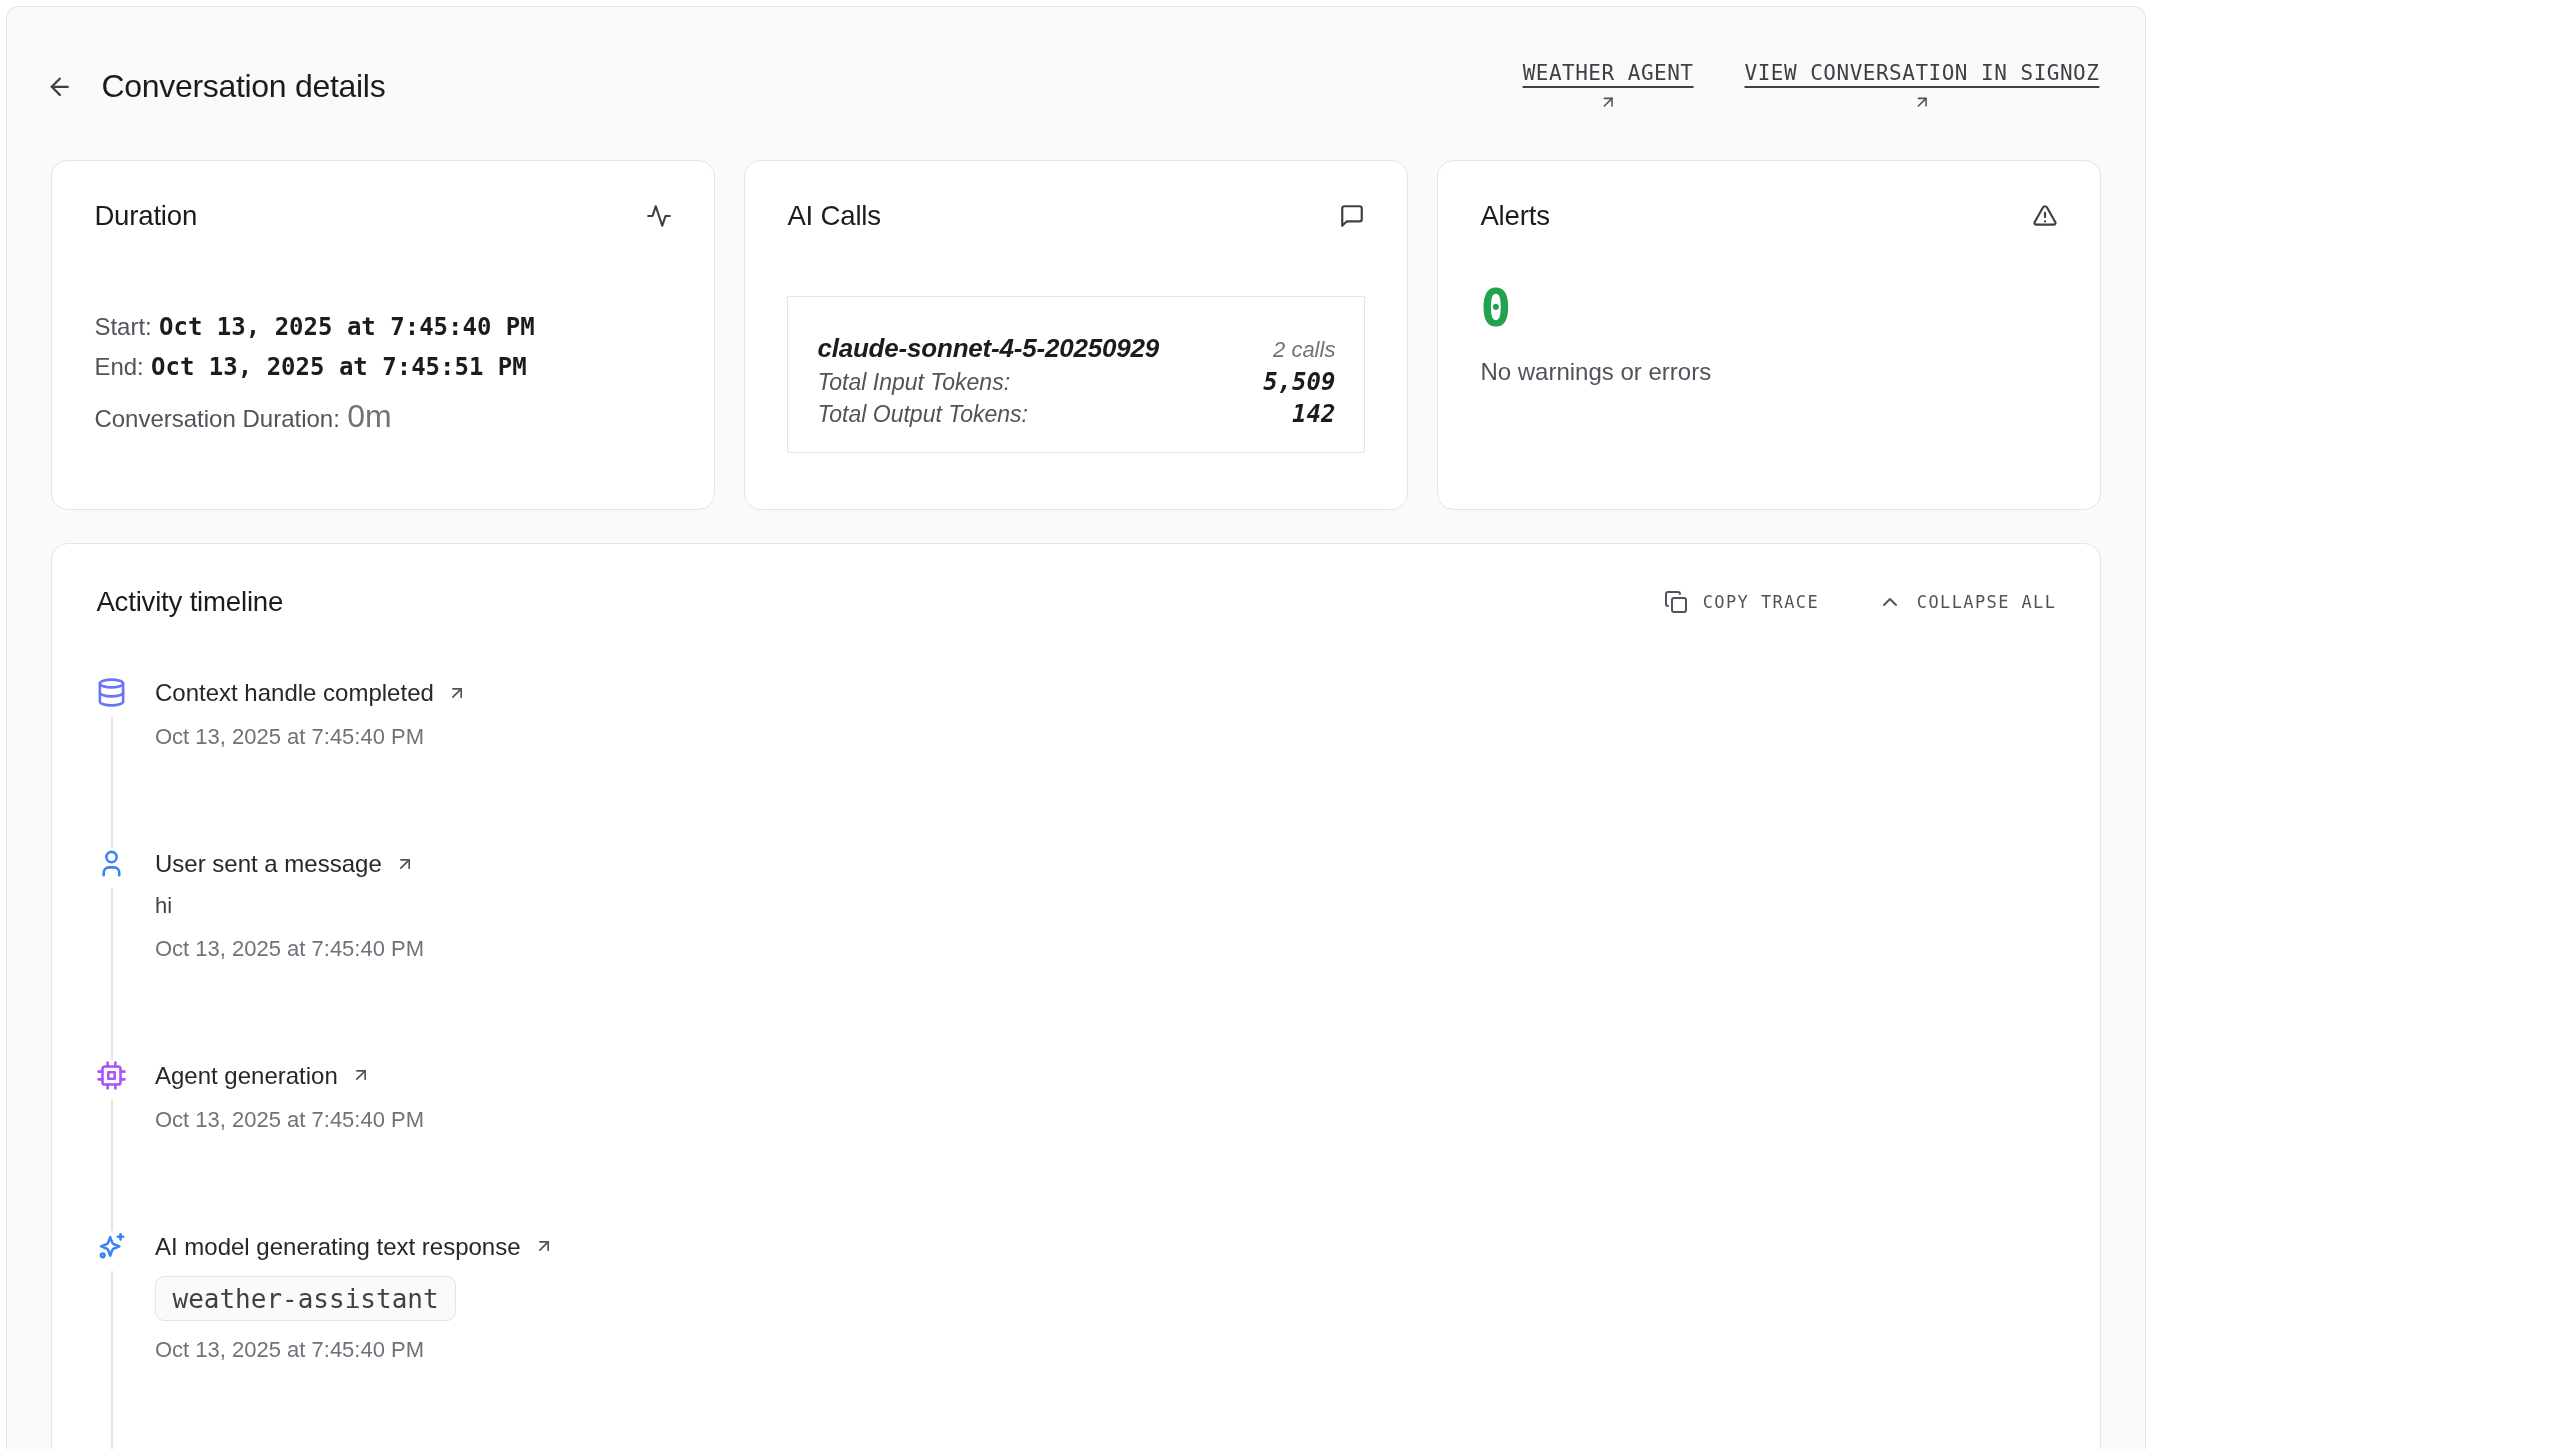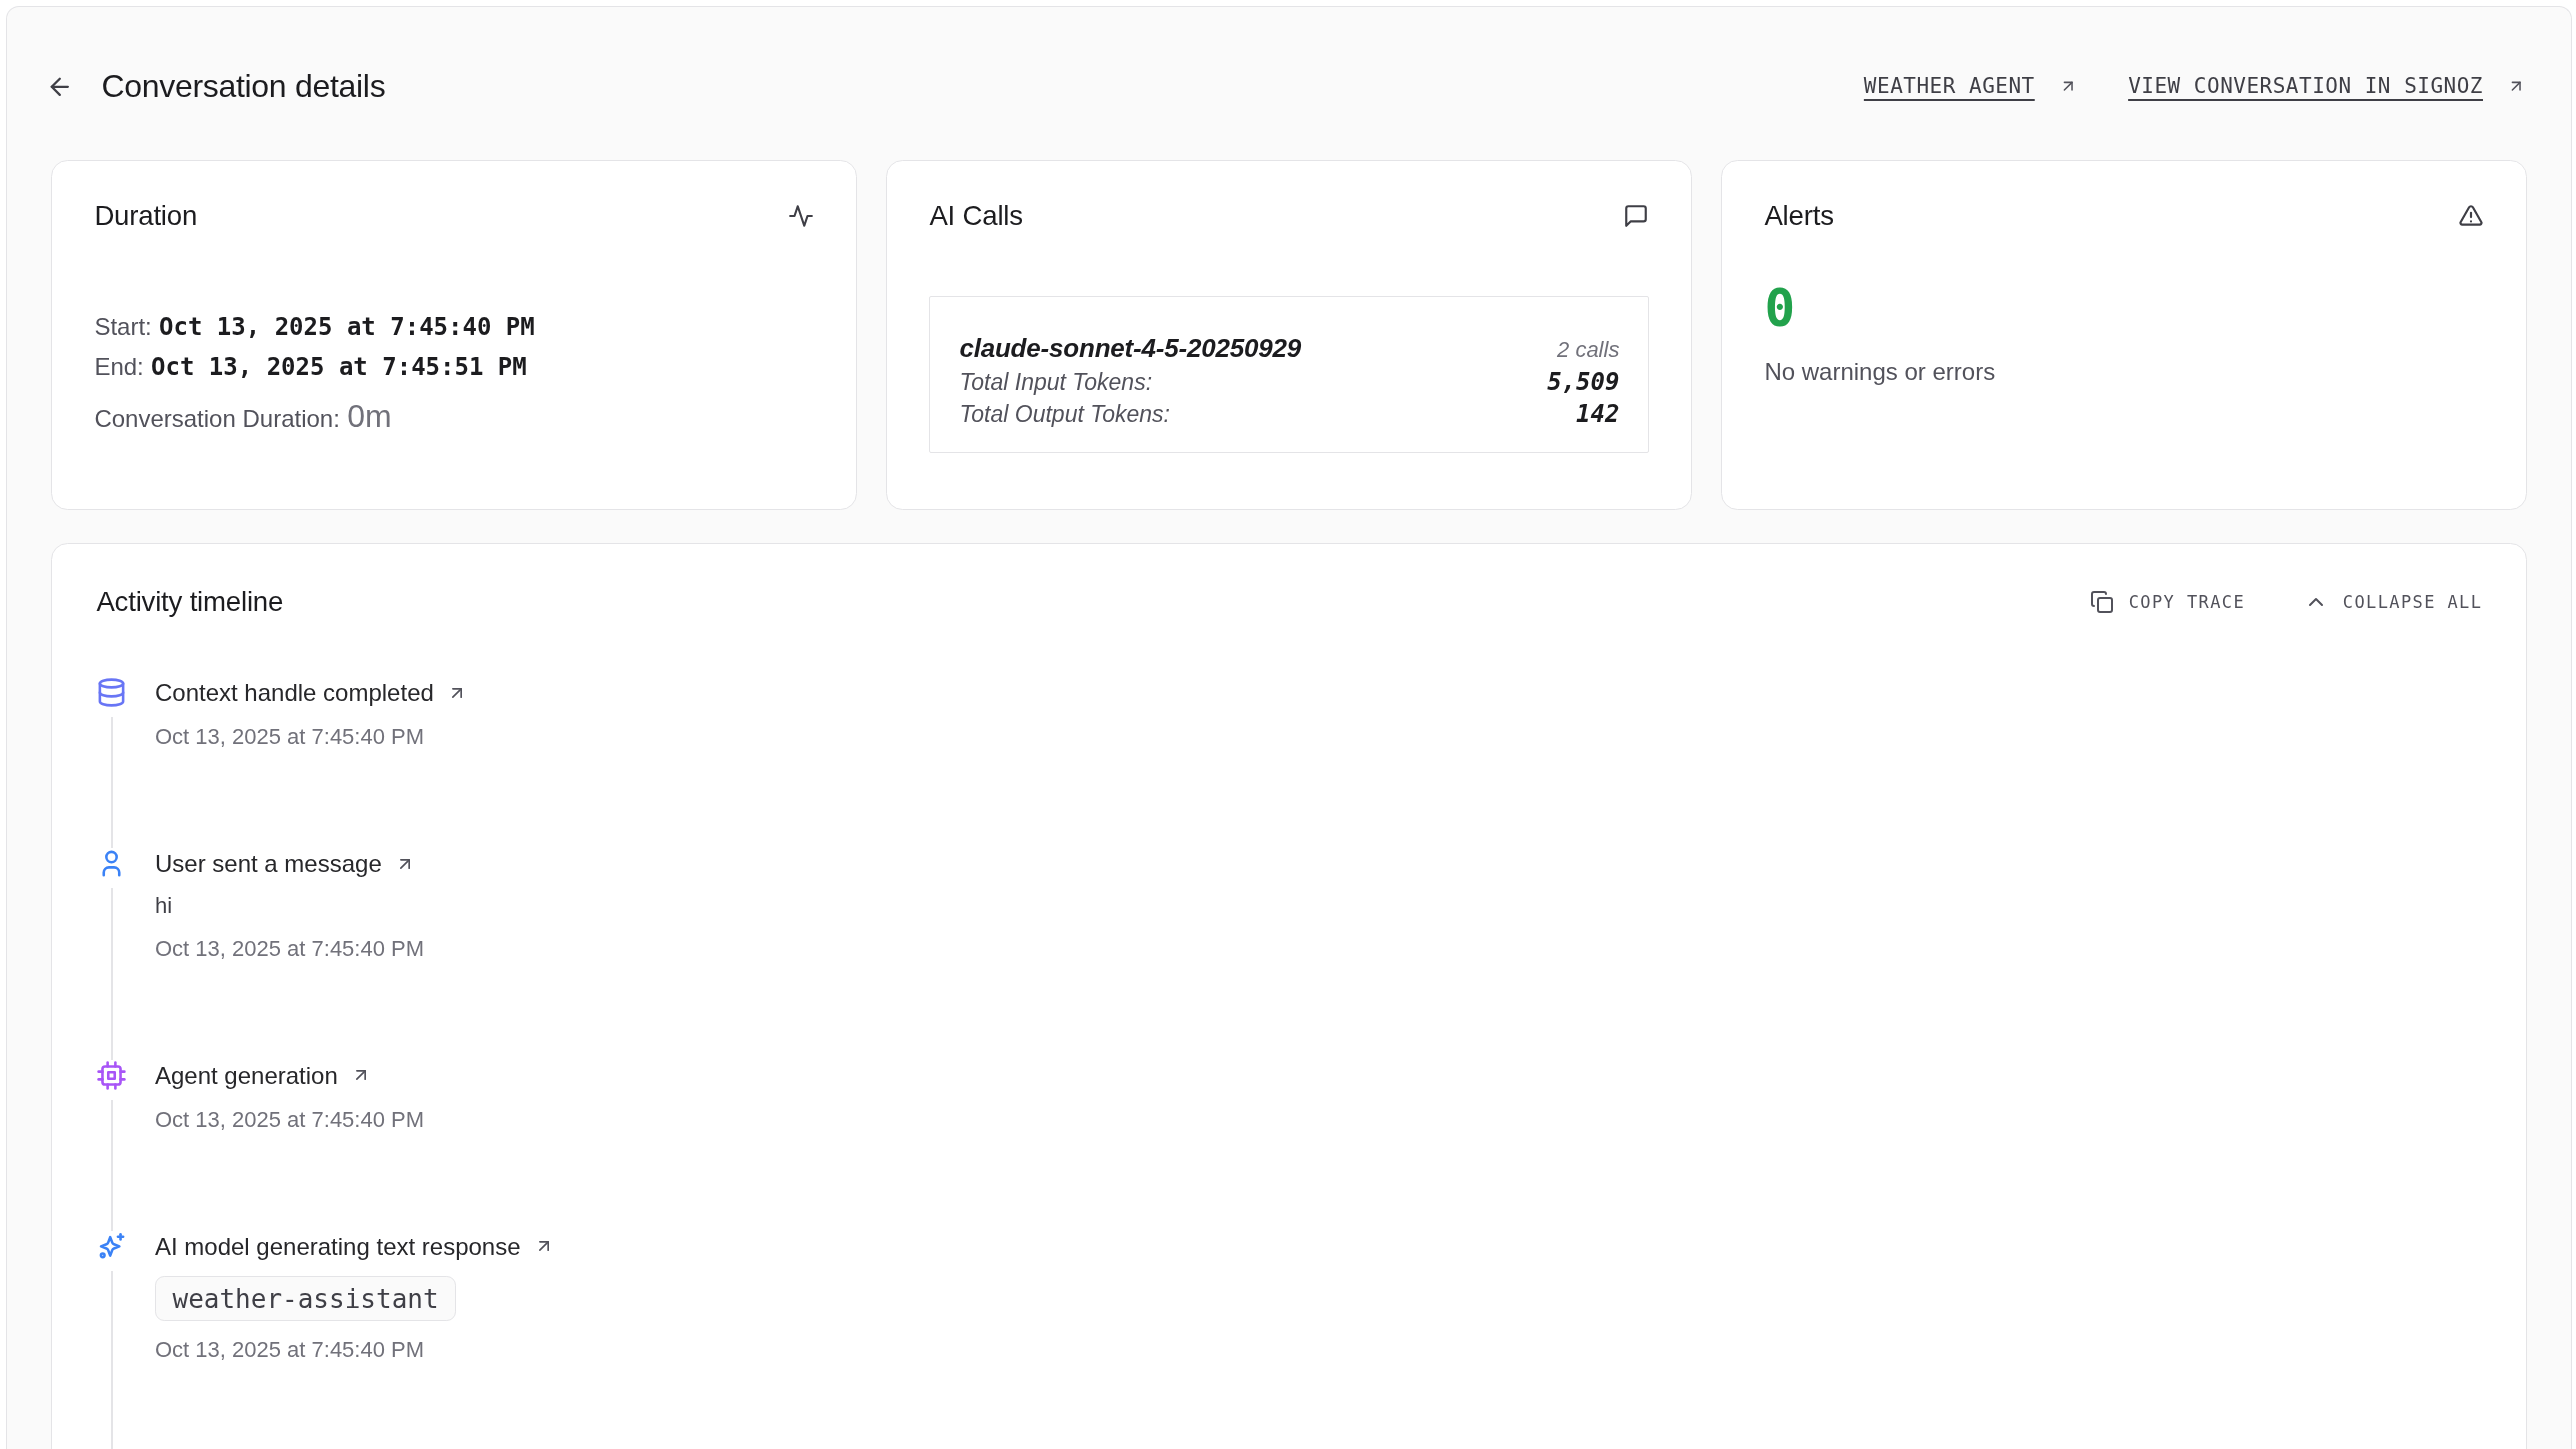--- a/index.html
+++ b/index.html
@@ -1,33 +1,33 @@
 <!DOCTYPE html>
 <html style="font-size:14.7px"><head>
 <meta charset="utf-8">
 <style>
   * { margin:0; padding:0; box-sizing:border-box; }
   html,body { width:2576px; height:1450px; background:#ffffff; overflow:hidden;
               font-family:"Liberation Sans", sans-serif; color:#1c1c1f; }
 
   .panel-root {
-    position:absolute; left:6.4px; top:6.4px; width:2566px; height:1443px;
+    position:absolute; left:6.4px; top:6.4px; width:2140px; height:1443px;
     background:#fafafa; border:0.9px solid #e4e4e7; border-bottom:none;
     border-radius:13px 13px 0 0; overflow:hidden;
   }
 
   
   .topbar { height:149px; display:flex; align-items:center;
             justify-content:space-between; padding:9.2px 46px 0 39px; }
   .topbar-left { display:flex; align-items:center; gap:24px; }
   .back-btn { background:none; border:none; cursor:pointer; width:31px; height:31px;
               color:#3f3f46; display:flex; align-items:center; }
   .page-title { font-size:32px; font-weight:500; letter-spacing:-0.3px; color:#1c1c1f; }
   .top-links { display:flex; align-items:center; gap:51px; }
-  .top-link { display:flex; align-items:center; gap:24px; text-decoration:none; cursor:pointer; }
+  .top-link { display:flex; align-items:center; gap:8px; text-decoration:none; cursor:pointer;flex-direction:column; }
   .top-link .lbl { font-family:"DejaVu Sans Mono", monospace; font-size:21px; color:#3f3f46;
                    letter-spacing:0.5px; text-decoration:underline; text-underline-offset:6.4px;
                    text-decoration-thickness:1.8px; text-decoration-color:#3f3f46; }
   .top-link .ic { color:#52525b; }
 
   
   .cards { display:grid; grid-template-columns:1fr 1fr 1fr; gap:29px; padding:3.7px 44px 0; }
   .card { background:#ffffff; border:0.9px solid #e4e4e7; border-radius:16.5px;
           height:350px; padding:39px 42px; }
   .card-head { display:flex; align-items:center; justify-content:space-between; }

